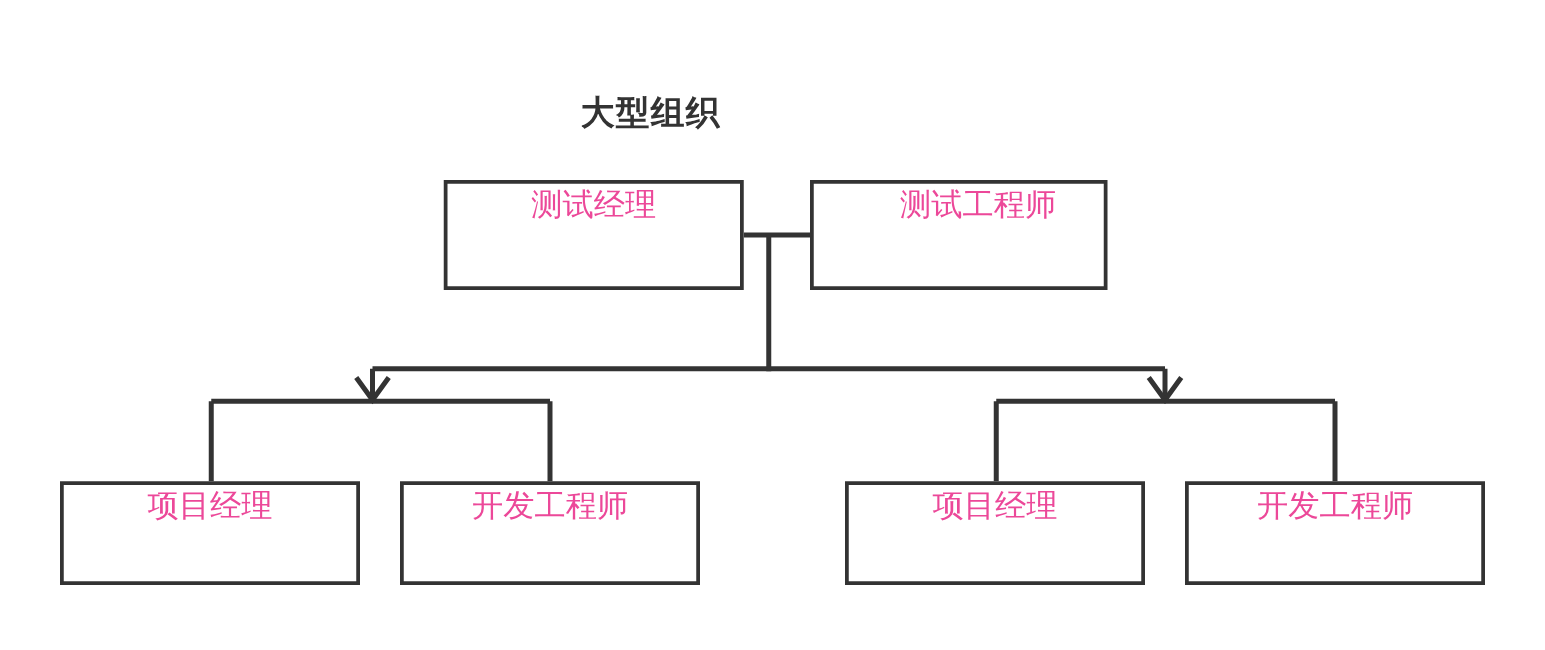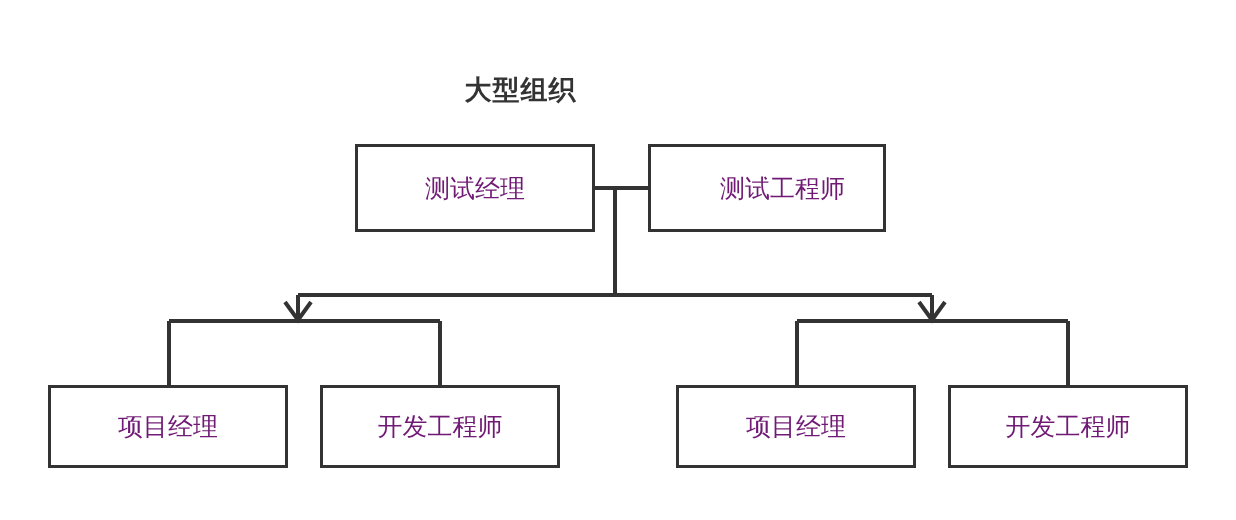--- a/index.html
+++ b/index.html
@@ -35,23 +35,23 @@
     color: #333333;
     letter-spacing: 1px;
     white-space: nowrap;
   }
   .node {
     position: absolute;
     box-sizing: border-box;
     background: #ffffff;
     border: 3px solid #333333;
     display: flex;
-    align-items: center;
+    align-items: flex-start;
     justify-content: center;
-    color: #701a75;
+    color: #ec4899;
     font-size: 25px;
     font-weight: normal;
     white-space: nowrap;
     z-index: 2;
   }
 </style>
 </head>
 <body>
 
 <div id="canvas">

